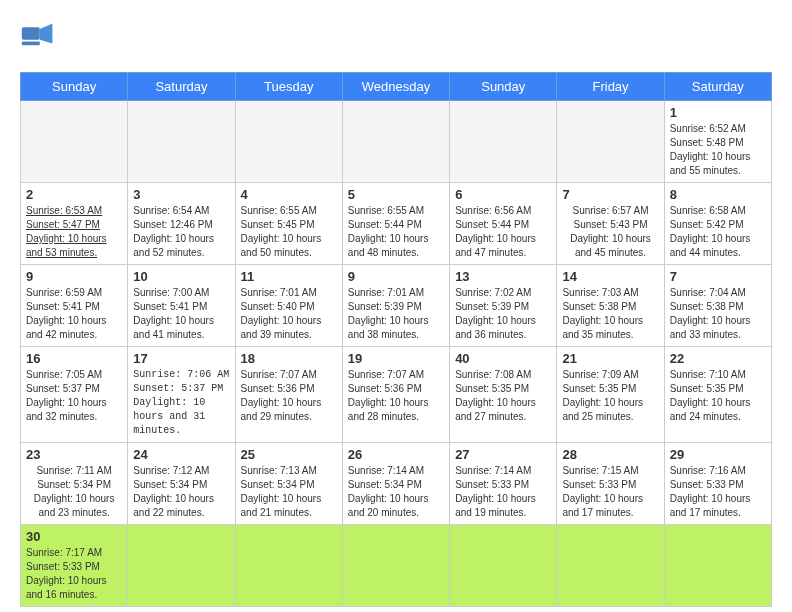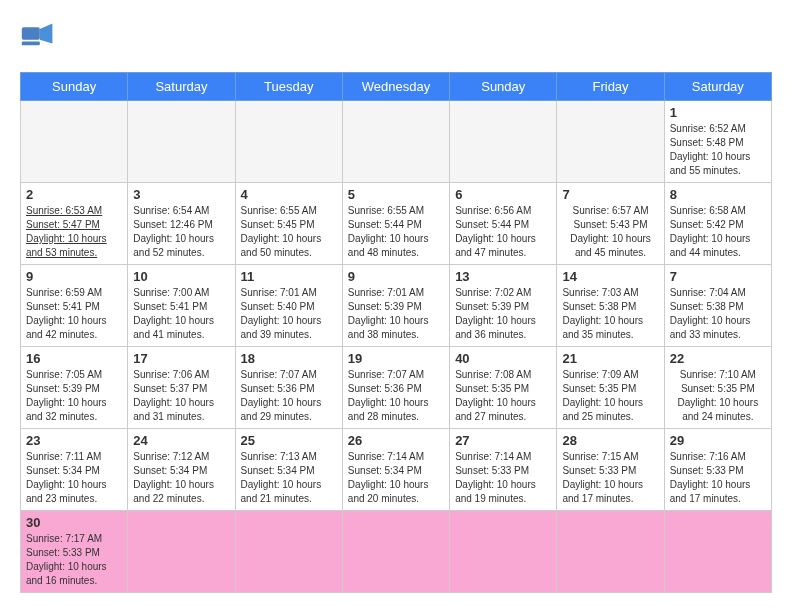--- a/index.html
+++ b/index.html
@@ -77,21 +77,21 @@
       font-weight: bold;
       color: #333;
       margin-bottom: 2px;
     }
     .day-info {
       font-size: 10px;
       color: #333;
       line-height: 1.4;
     }
     .calendar tr:last-child td {
-      background: #f9a8d4;
+      background: #bef264;
       margin-top: 8px;
     }
   </style>
 </head>
 <body>
 
 <div class="header">
   <div class="logo">
     <svg class="logo-icon" viewBox="0 0 40 40">
       <rect x="2" y="8" width="20" height="14" rx="2" fill="#4a7fc1"></rect>
@@ -220,26 +220,26 @@
           <div class="day-number">7</div>
           <div class="day-info" style="white-space: pre-line;">Sunrise: 7:04 AM
 Sunset: 5:38 PM
 Daylight: 10 hours and 33 minutes.</div>
         </td>
       </tr>
       <tr>
         <td>
           <div class="day-number">16</div>
           <div class="day-info" style="white-space: pre-line;">Sunrise: 7:05 AM
-Sunset: 5:39 PM
+Sunset: 5:37 PM
 Daylight: 10 hours and 32 minutes.</div>
         </td>
         <td>
           <div class="day-number">17</div>
-          <div class="day-info" style="white-space: pre-line;">Sunrise: 7:06 AM
+          <div class="day-info" style="white-space: pre-line; font-family: Liberation Mono, monospace;">Sunrise: 7:06 AM
 Sunset: 5:37 PM
 Daylight: 10 hours and 31 minutes.</div>
         </td>
         <td>
           <div class="day-number">18</div>
           <div class="day-info" style="white-space: pre-line;">Sunrise: 7:07 AM
 Sunset: 5:36 PM
 Daylight: 10 hours and 29 minutes.</div>
         </td>
         <td>
@@ -255,29 +255,29 @@
 Daylight: 10 hours and 27 minutes.</div>
         </td>
         <td>
           <div class="day-number">21</div>
           <div class="day-info" style="white-space: pre-line;">Sunrise: 7:09 AM
 Sunset: 5:35 PM
 Daylight: 10 hours and 25 minutes.</div>
         </td>
         <td>
           <div class="day-number">22</div>
-          <div class="day-info" style="white-space: pre-line; text-align: center;">Sunrise: 7:10 AM
+          <div class="day-info" style="white-space: pre-line;">Sunrise: 7:10 AM
 Sunset: 5:35 PM
 Daylight: 10 hours and 24 minutes.</div>
         </td>
       </tr>
       <tr>
         <td>
           <div class="day-number">23</div>
-          <div class="day-info" style="white-space: pre-line;">Sunrise: 7:11 AM
+          <div class="day-info" style="white-space: pre-line; text-align: center;">Sunrise: 7:11 AM
 Sunset: 5:34 PM
 Daylight: 10 hours and 23 minutes.</div>
         </td>
         <td>
           <div class="day-number">24</div>
           <div class="day-info" style="white-space: pre-line;">Sunrise: 7:12 AM
 Sunset: 5:34 PM
 Daylight: 10 hours and 22 minutes.</div>
         </td>
         <td>

